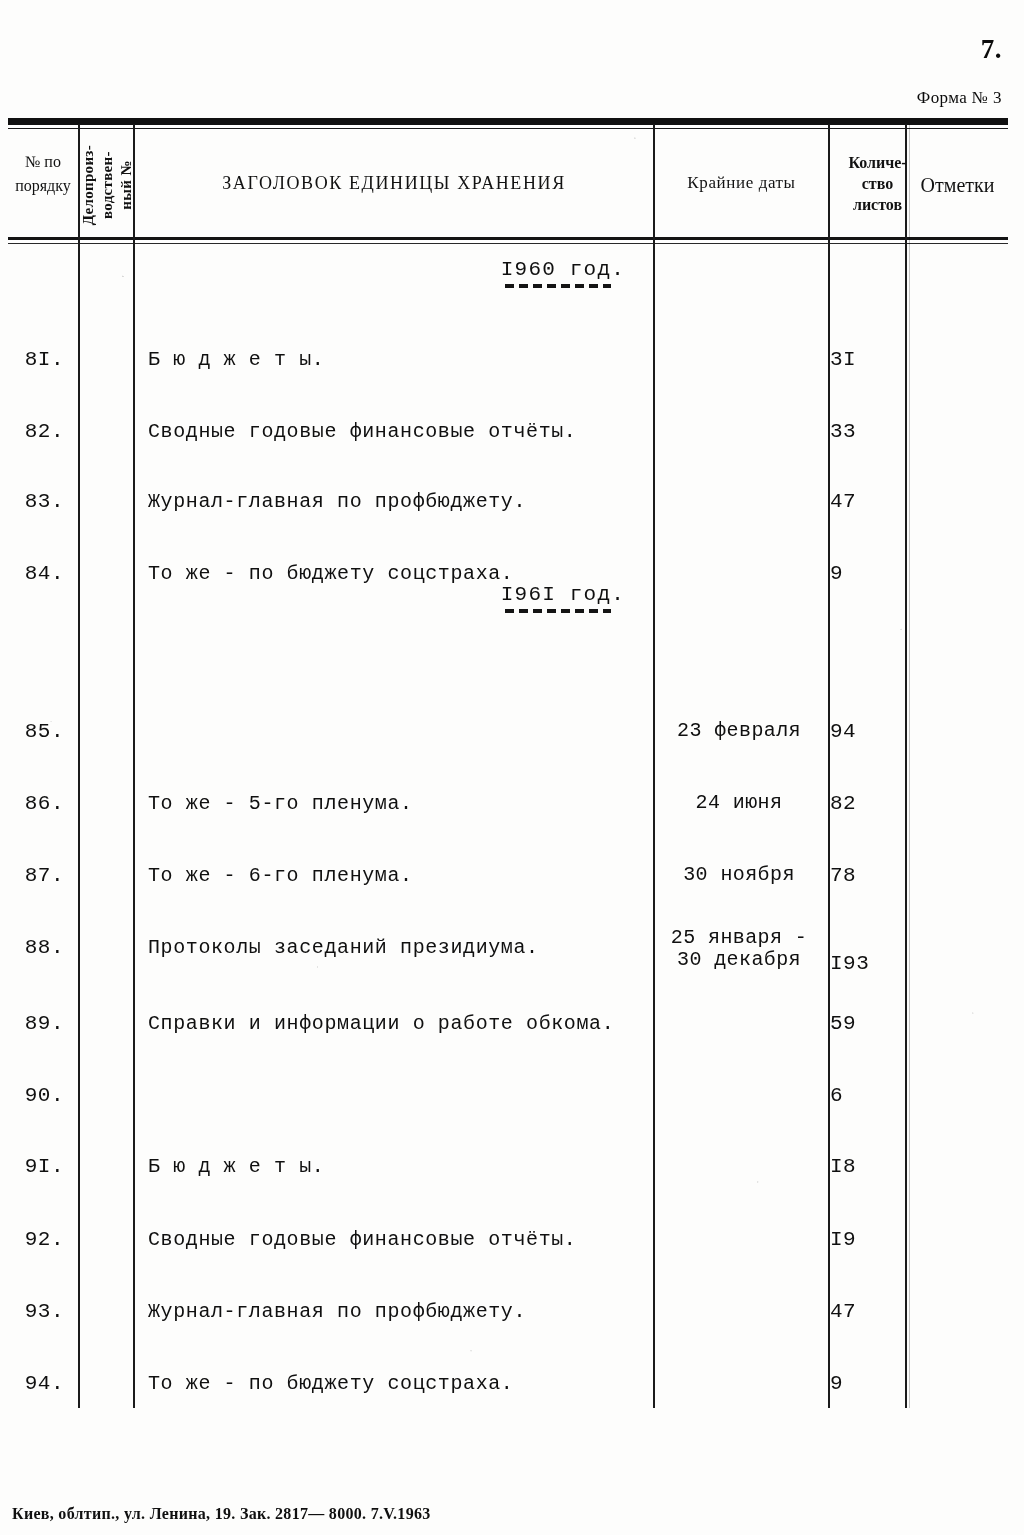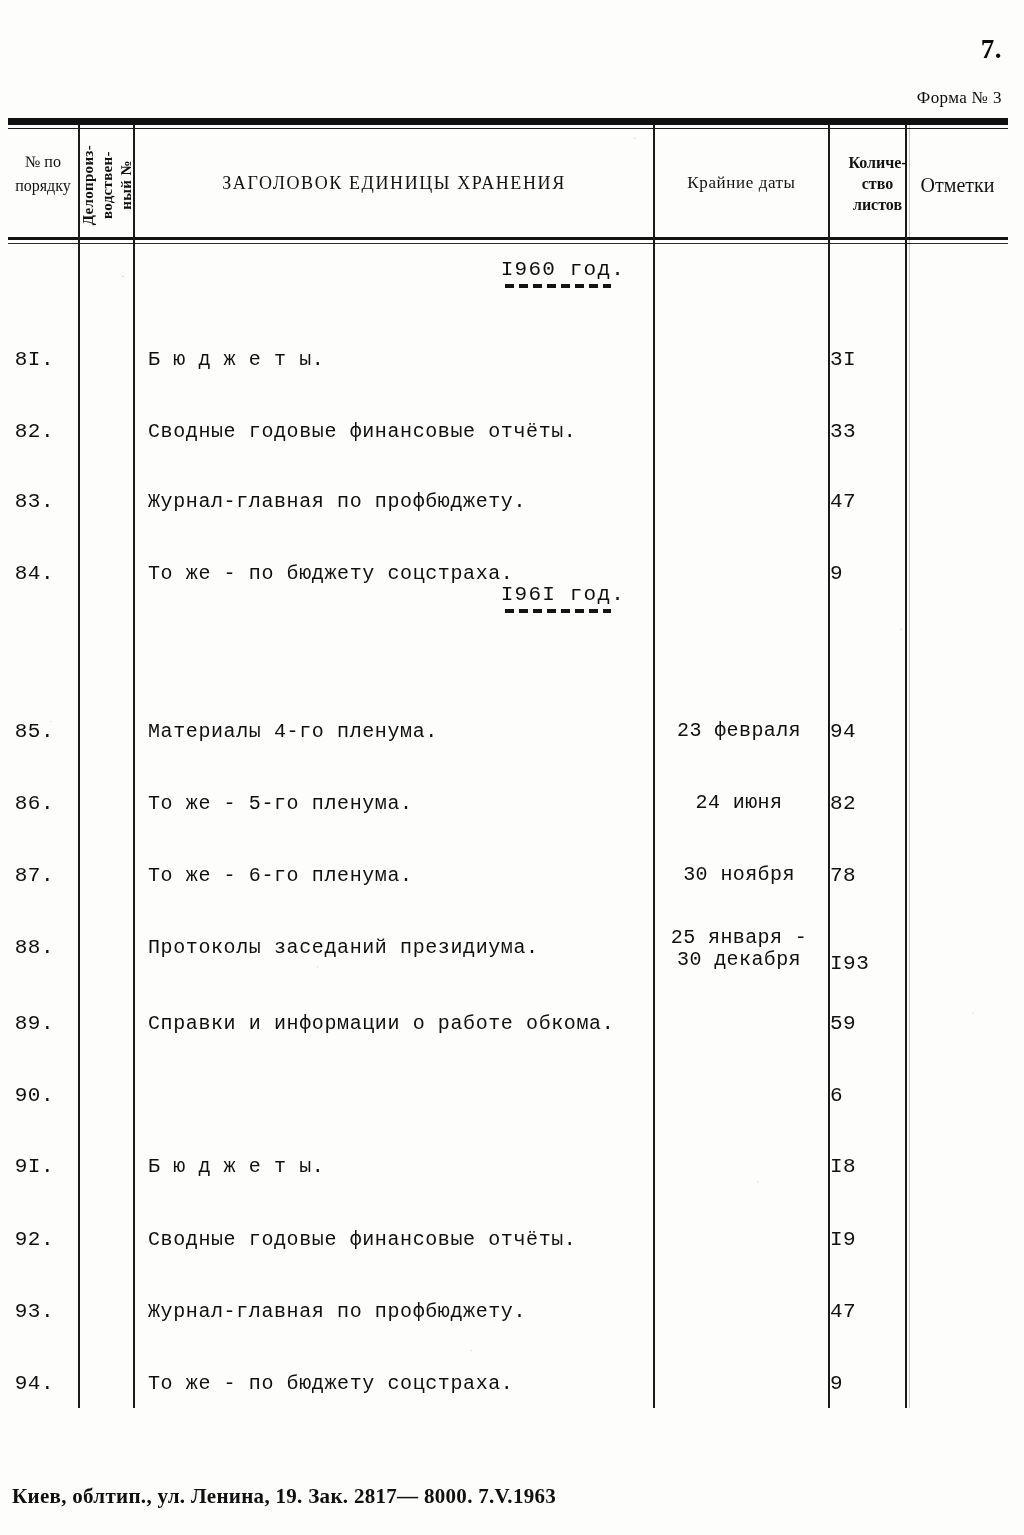--- a/index.html
+++ b/index.html
@@ -226,21 +226,21 @@
     position: absolute;
     font-family: "Liberation Mono", "DejaVu Sans Mono", monospace;
     color: #101010;
   }
 
   .c-num {
     left: 0;
     top: 0;
     width: 70px;
     text-align: right;
-    padding-right: 24px;
+    padding-right: 14px;
     box-sizing: border-box;
     font-size: 21px;
     letter-spacing: 0.5px;
   }
 
   .c-clerical {
     left: 72px;
     top: 0;
     width: 53px;
     text-align: center;
@@ -282,23 +282,23 @@
     top: 0;
     width: 101px;
     text-align: center;
     font-size: 20px;
   }
 
   
   .imprint {
     position: absolute;
     left: 12px;
-    bottom: 26px;
+    bottom: 12px;
     font-family: "Liberation Serif", "DejaVu Serif", serif;
-    font-size: 21px;
+    font-size: 16px;
     font-weight: 700;
     letter-spacing: 0.3px;
     color: #101010;
   }
 
   
   .speckle {
     position: absolute;
     inset: 0;
     pointer-events: none;
@@ -393,21 +393,20 @@
           <div class="cell c-clerical"></div>
           <div class="cell c-title">То же - по бюджету соцстраха.</div>
           <div class="cell c-dates"></div>
           <div class="cell c-sheets">9</div>
           <div class="cell c-notes"></div>
         </div>
         <div class="year-head" style="top: 343px;"><span class="yh-inner">I96I год.<span class="yh-underline"></span></span></div>
         <div class="row" style="top: 480px;">
           <div class="cell c-num">85.</div>
           <div class="cell c-clerical"></div>
-          <div class="cell c-title">Материалы 4-го пленума.</div>
           <div class="cell c-dates">23 февраля</div>
           <div class="cell c-sheets">94</div>
           <div class="cell c-notes"></div>
         </div>
         <div class="row" style="top: 552px;">
           <div class="cell c-num">86.</div>
           <div class="cell c-clerical"></div>
           <div class="cell c-title">То же - 5-го пленума.</div>
           <div class="cell c-dates">24 июня</div>
           <div class="cell c-sheets">82</div>

